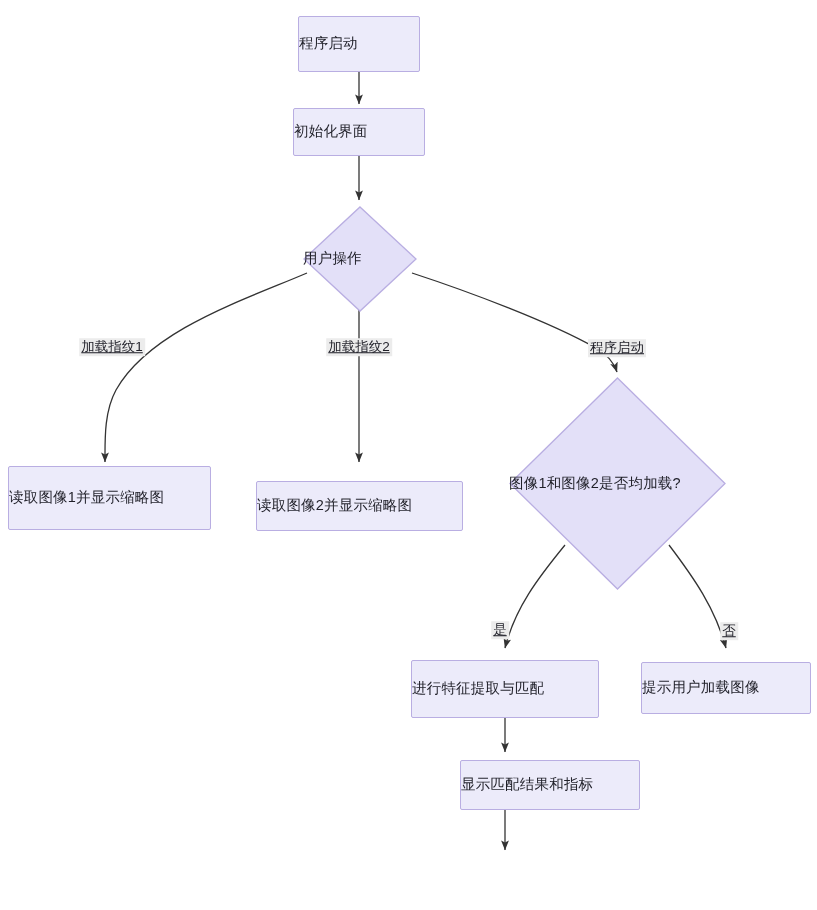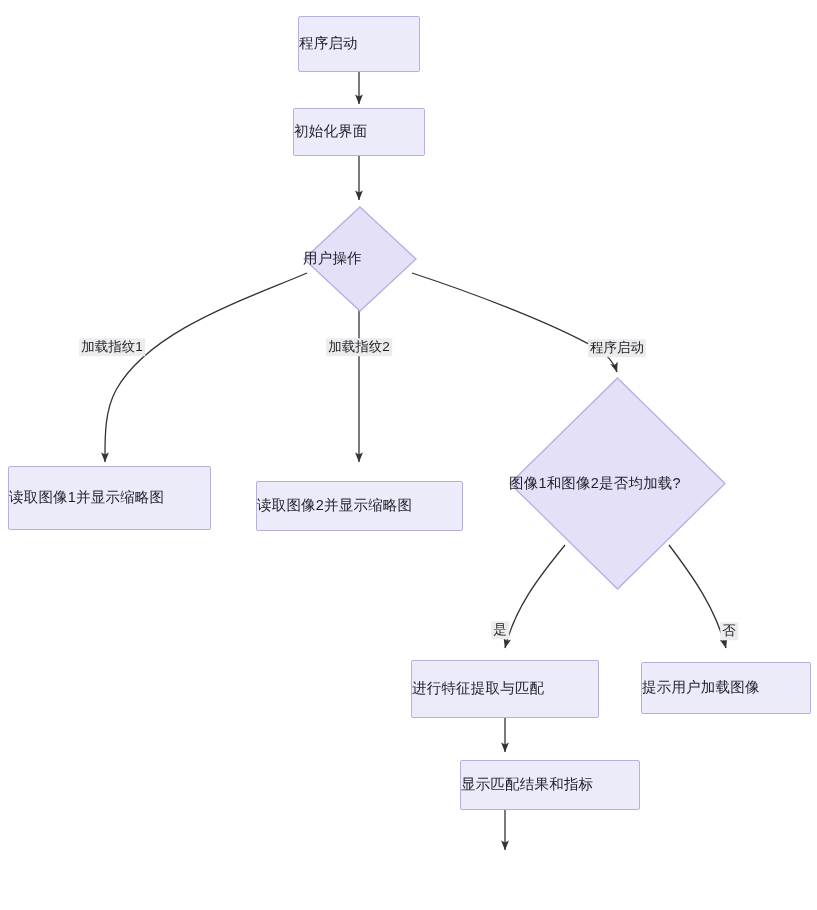--- a/index.html
+++ b/index.html
@@ -60,20 +60,21 @@
   }
   .edge-label {
     position: absolute;
     background: #ececec;
     color: #1f1f28;
     font-size: 13.5px;
     line-height: 1.15;
     padding: 1px 2px;
     white-space: nowrap;
     transform: translate(-50%, -50%);
+    text-decoration: underline;
   }
 </style>
 </head>
 <body>
 
 <div id="flowchart-canvas">
 
   <svg id="edge-layer" viewBox="0 0 817 910">
     <defs>
       <marker id="arrowhead" markerWidth="9" markerHeight="9" refX="7.4" refY="3.2" orient="auto" markerUnits="strokeWidth">

